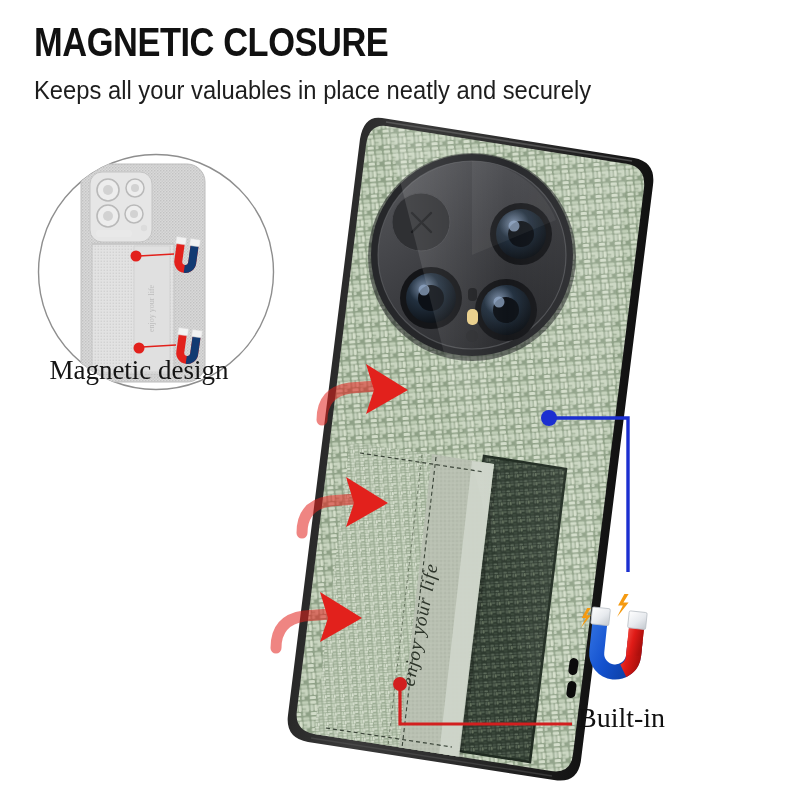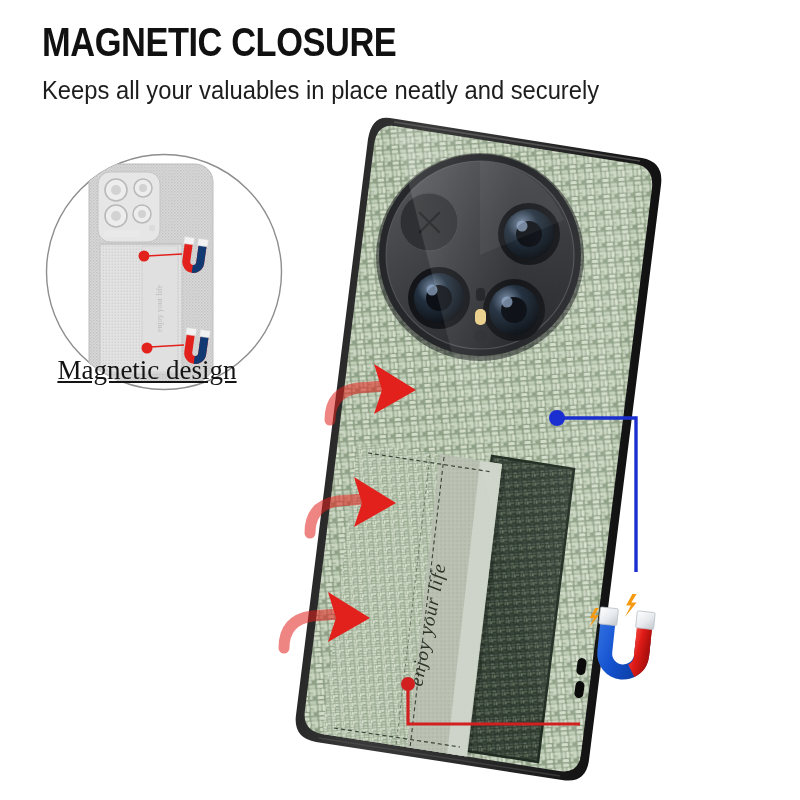--- a/index.html
+++ b/index.html
@@ -3,21 +3,21 @@
 <meta charset="utf-8">
 <style>
   html,body{margin:0;padding:0;}
   body{
     width:800px;height:800px;
     background:#ffffff;
     font-family:"Liberation Sans", sans-serif;
     overflow:hidden;
     position:relative;
   }
-  #stage{position:absolute;left:8px;top:0;width:729px;height:800px;overflow:hidden;background:#fff;}
+  #stage{position:absolute;left:0;top:0;width:729px;height:800px;overflow:hidden;background:#fff;}
 
   
   .headline{
     position:absolute;left:34px;top:20px;
     font-family:"Liberation Sans", sans-serif;
     font-weight:700;
     font-size:40px;
     letter-spacing:-0.5px;
     color:#111111;
     transform:scaleX(0.86);
@@ -36,21 +36,20 @@
   }
 
   
   .inset-wrap{position:absolute;left:34px;top:152px;width:244px;height:250px;}
   .inset-caption{
     position:absolute;left:14px;top:355px;width:250px;
     text-align:center;
     font-family:"Liberation Serif", serif;
     font-size:27px;color:#141414;
     white-space:nowrap;
-    text-decoration:underline;
   }
 
   
   .photo{position:absolute;left:236px;top:112px;width:430px;height:680px;}
 
   
   .callout-magnet-icon{position:absolute;left:572px;top:592px;width:96px;height:100px;}
   .callout-magnet-label{
     position:absolute;left:578px;top:702px;width:210px;
     font-family:"Liberation Serif", serif;
@@ -347,15 +346,16 @@
       <g transform="translate(8,16) scale(0.9)">
         <path d="M8 0 L2 11 L6.5 11 L1 22 L12 8 L7 8 L12 0 Z" fill="#f59a10"></path>
       </g>
       <g transform="translate(44,2) scale(1.05)">
         <path d="M8 0 L2 11 L6.5 11 L1 22 L12 8 L7 8 L12 0 Z" fill="#f59a10"></path>
       </g>
     </svg>
   </div>
 
   <div class="callout-magnet-label">
+    <div>Built-in</div>
   </div>
 
 </div>
 
 </body></html>

